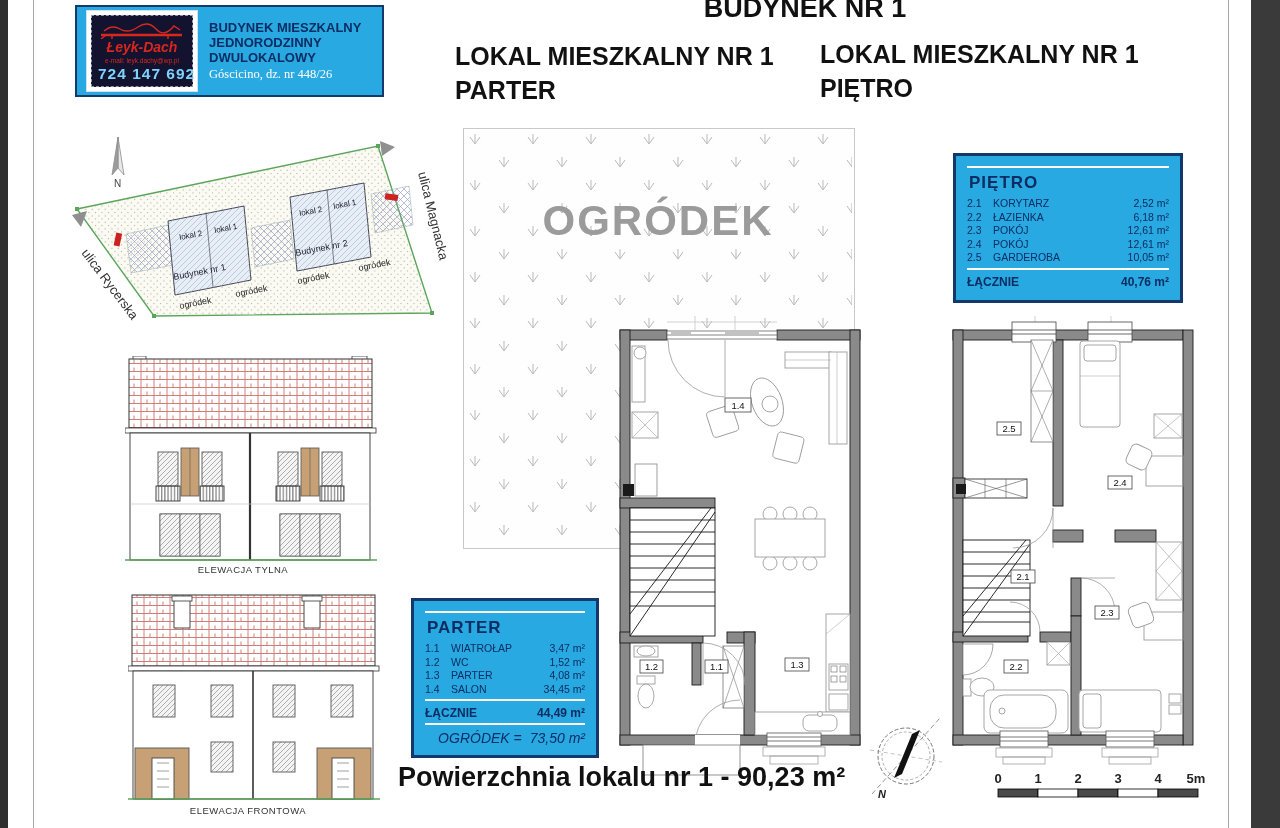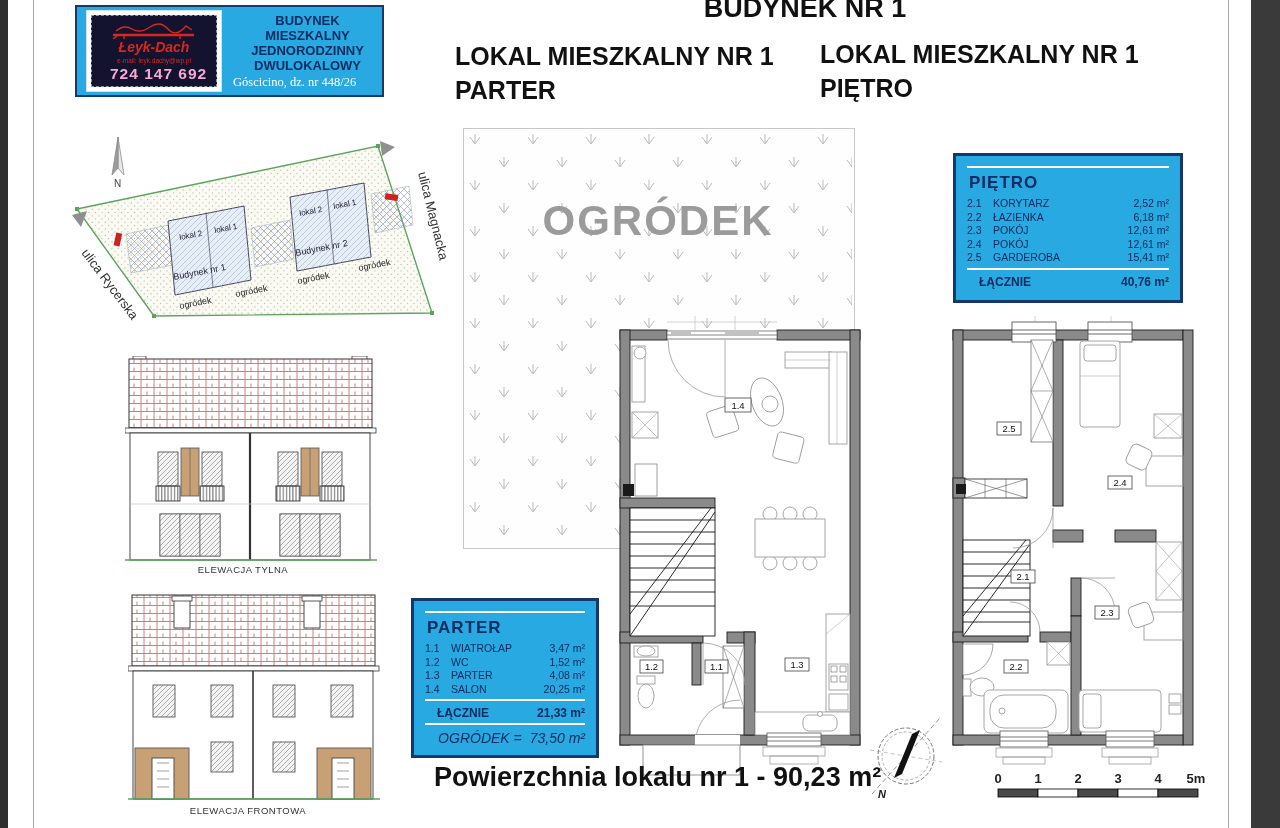--- a/index.html
+++ b/index.html
@@ -7,36 +7,36 @@
        font-family:"Liberation Sans", sans-serif;color:#111;}
   .abs{position:absolute;}
   .edge{background:#2f2f2f;}
   .pageline{background:#a8a8a8;width:1px;height:828px;top:0;}
   
   .h-main{font-weight:800;font-size:27px;letter-spacing:0px;text-align:center;white-space:nowrap;}
   .h-sub{font-weight:800;font-size:25px;text-align:left;white-space:nowrap;}
   
   .logobox{background:#29a9e1;border:2px solid #123a6b;display:flex;align-items:center;}
   .stamp{background:#ffffff;padding:4px;margin-left:10px;box-shadow:0 0 0 1px #cfe3ef;}
-  .stamp-in{background:#131330;border:1px dashed #8f9ab0;padding:3px 18px;width:88px;}
+  .stamp-in{background:#131330;border:1px dashed #8f9ab0;padding:3px 6px;width:88px;}
   .brand{color:#d8281e;font-weight:700;font-size:14px;font-style:italic;text-align:center;margin-top:-4px;white-space:nowrap;}
   .email{color:#d8281e;font-size:6.5px;text-align:center;margin-top:2px;white-space:nowrap;}
-  .phone{color:#f9a8d4;font-weight:800;font-size:15.5px;text-align:center;letter-spacing:1px;margin-top:1px;white-space:nowrap;}
+  .phone{color:#7dd3fc;font-weight:800;font-size:15.5px;text-align:center;letter-spacing:1px;margin-top:1px;white-space:nowrap;}
   .logotext{margin-left:12px;line-height:15px;}
-  .logotext .desc{color:#0b2d63;font-weight:800;font-size:13px;text-align:center;}
+  .logotext .desc{color:#0b2d63;font-weight:800;font-size:13px;}
   .logotext .loc{color:#ffffff;font-size:12.5px;margin-top:2px;font-family:Liberation Serif, serif;}
   
   .info-table{background:#29a9e1;border:3px solid #14386b;color:#0b2d63;padding:7px 11px 9px 11px;box-sizing:border-box;}
   .t-rule{border-top:2px solid #ffffff;margin:3px 0 5px 0;}
   .t-title{font-weight:700;font-size:17px;letter-spacing:1px;margin:1px 0 4px 2px;}
   .t-row{display:flex;font-size:10.5px;line-height:13.5px;}
   .t-row .no{width:26px;}
   .t-row .nm{flex:1;}
   .t-row .ar{text-align:right;white-space:nowrap;}
-  .t-total{font-size:12px;font-weight:700;display:flex;margin:1px 0 2px 12px;}
+  .t-total{font-size:12px;font-weight:700;display:flex;margin:1px 0 2px 0;}
   .t-total .nm{flex:1;}
   .t-garden{font-size:14px;font-style:italic;display:flex;margin-top:3px;}
   .t-garden .nm{flex:1;text-align:right;padding-right:8px;}
   
   .gardenbox{border:1px solid #c9c9c9;background:#fefefe;}
   .area-note{font-weight:800;font-size:27px;white-space:nowrap;}
 </style>
 </head>
 <body>
 
@@ -468,21 +468,21 @@
       <span class="ar">12,61 m²</span>
     </div>
   <div class="t-row">
       <span class="no">2.4</span>
       <span class="nm">POKÓJ</span>
       <span class="ar">12,61 m²</span>
     </div>
   <div class="t-row">
       <span class="no">2.5</span>
       <span class="nm">GARDEROBA</span>
-      <span class="ar">15,41 m²</span>
+      <span class="ar">10,05 m²</span>
     </div>
   <div class="t-rule"></div>
   <div class="t-total">
       <span class="nm">ŁĄCZNIE</span>
       <span class="ar">40,76 m²</span>
     </div>
 </div>
 
 <div class="abs info-table" style="left:411px;top:598px;width:188px">
   <div class="t-rule"></div>
@@ -498,35 +498,35 @@
       <span class="ar">1,52 m²</span>
     </div>
   <div class="t-row">
       <span class="no">1.3</span>
       <span class="nm">PARTER</span>
       <span class="ar">4,08 m²</span>
     </div>
   <div class="t-row">
       <span class="no">1.4</span>
       <span class="nm">SALON</span>
-      <span class="ar">20,25 m²</span>
+      <span class="ar">34,45 m²</span>
     </div>
   <div class="t-rule"></div>
   <div class="t-total">
       <span class="nm">ŁĄCZNIE</span>
-      <span class="ar">21,33 m²</span>
+      <span class="ar">44,49 m²</span>
     </div>
   <div class="t-rule"></div>
   <div class="t-garden">
       <span class="nm">OGRÓDEK =</span>
       <span class="ar">73,50 m²</span>
     </div>
 </div>
 
-<div class="abs area-note" style="left:434px;top:762px">Powierzchnia lokalu nr 1 - 90,23 m²</div>
+<div class="abs area-note" style="left:398px;top:762px">Powierzchnia lokalu nr 1 - 90,23 m²</div>
 
 <svg class="abs" style="left:864px;top:706px" width="84" height="100" viewBox="0 0 84 100">
   <circle cx="42" cy="50" r="28" fill="none" stroke="#777" stroke-width="1" stroke-dasharray="4 2"></circle>
   <circle cx="42" cy="50" r="24" fill="none" stroke="#999" stroke-width="0.8" stroke-dasharray="3 2"></circle>
   <line x1="8" y1="88" x2="76" y2="12" stroke="#777" stroke-width="0.8" stroke-dasharray="5 3"></line>
   <line x1="6" y1="44" x2="78" y2="56" stroke="#999" stroke-width="0.6" stroke-dasharray="4 3"></line>
   <polygon points="30,72 38,68 56,24 48,28" fill="#111"></polygon>
   <text x="14" y="92" font-size="11" font-weight="bold" font-style="italic" fill="#222">N</text>
 </svg>
 

